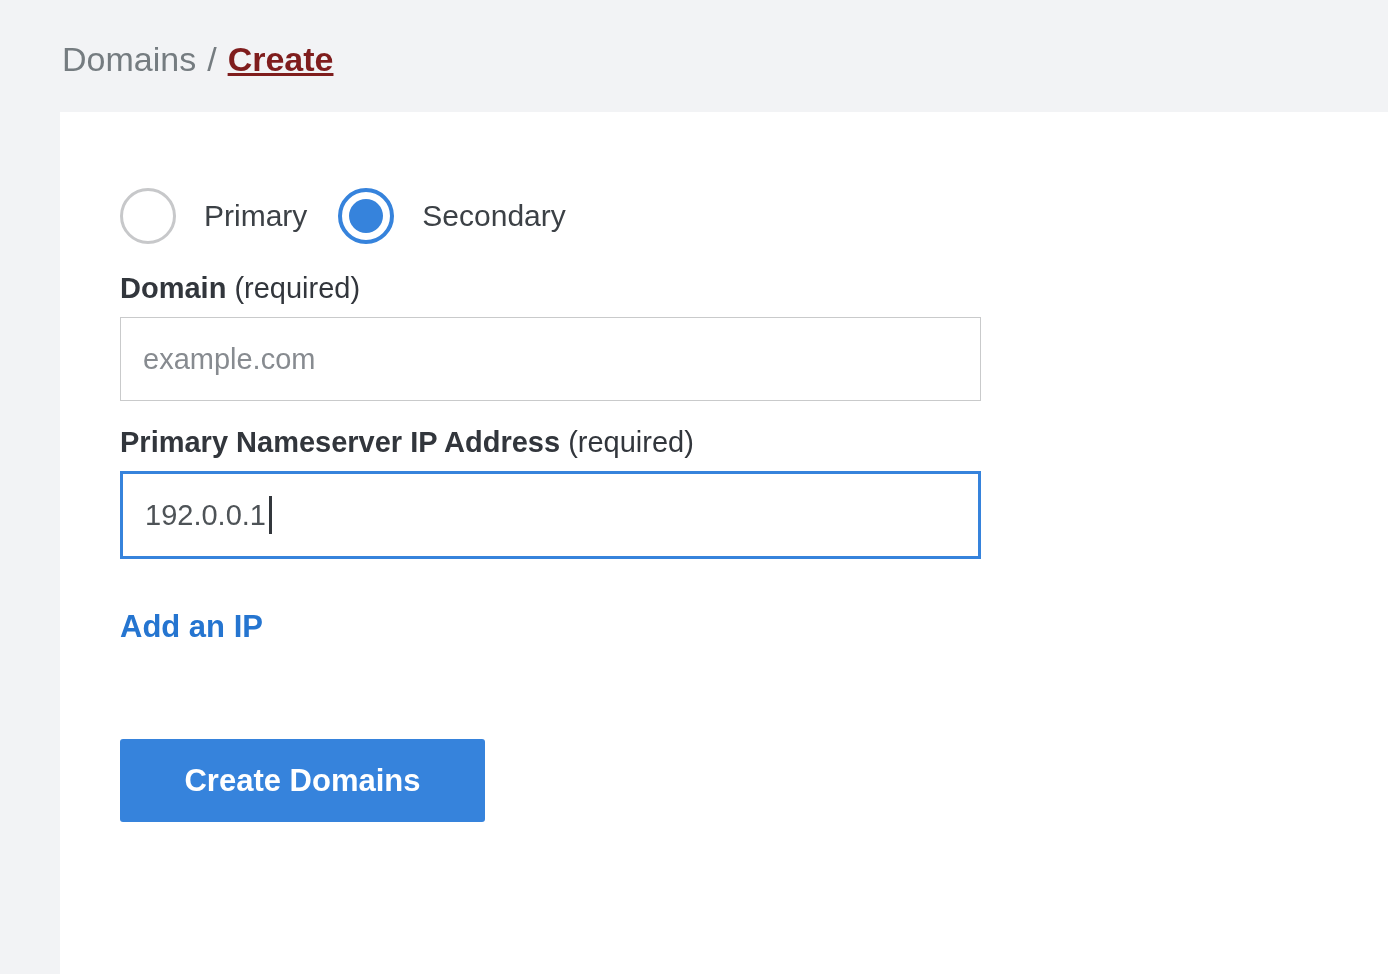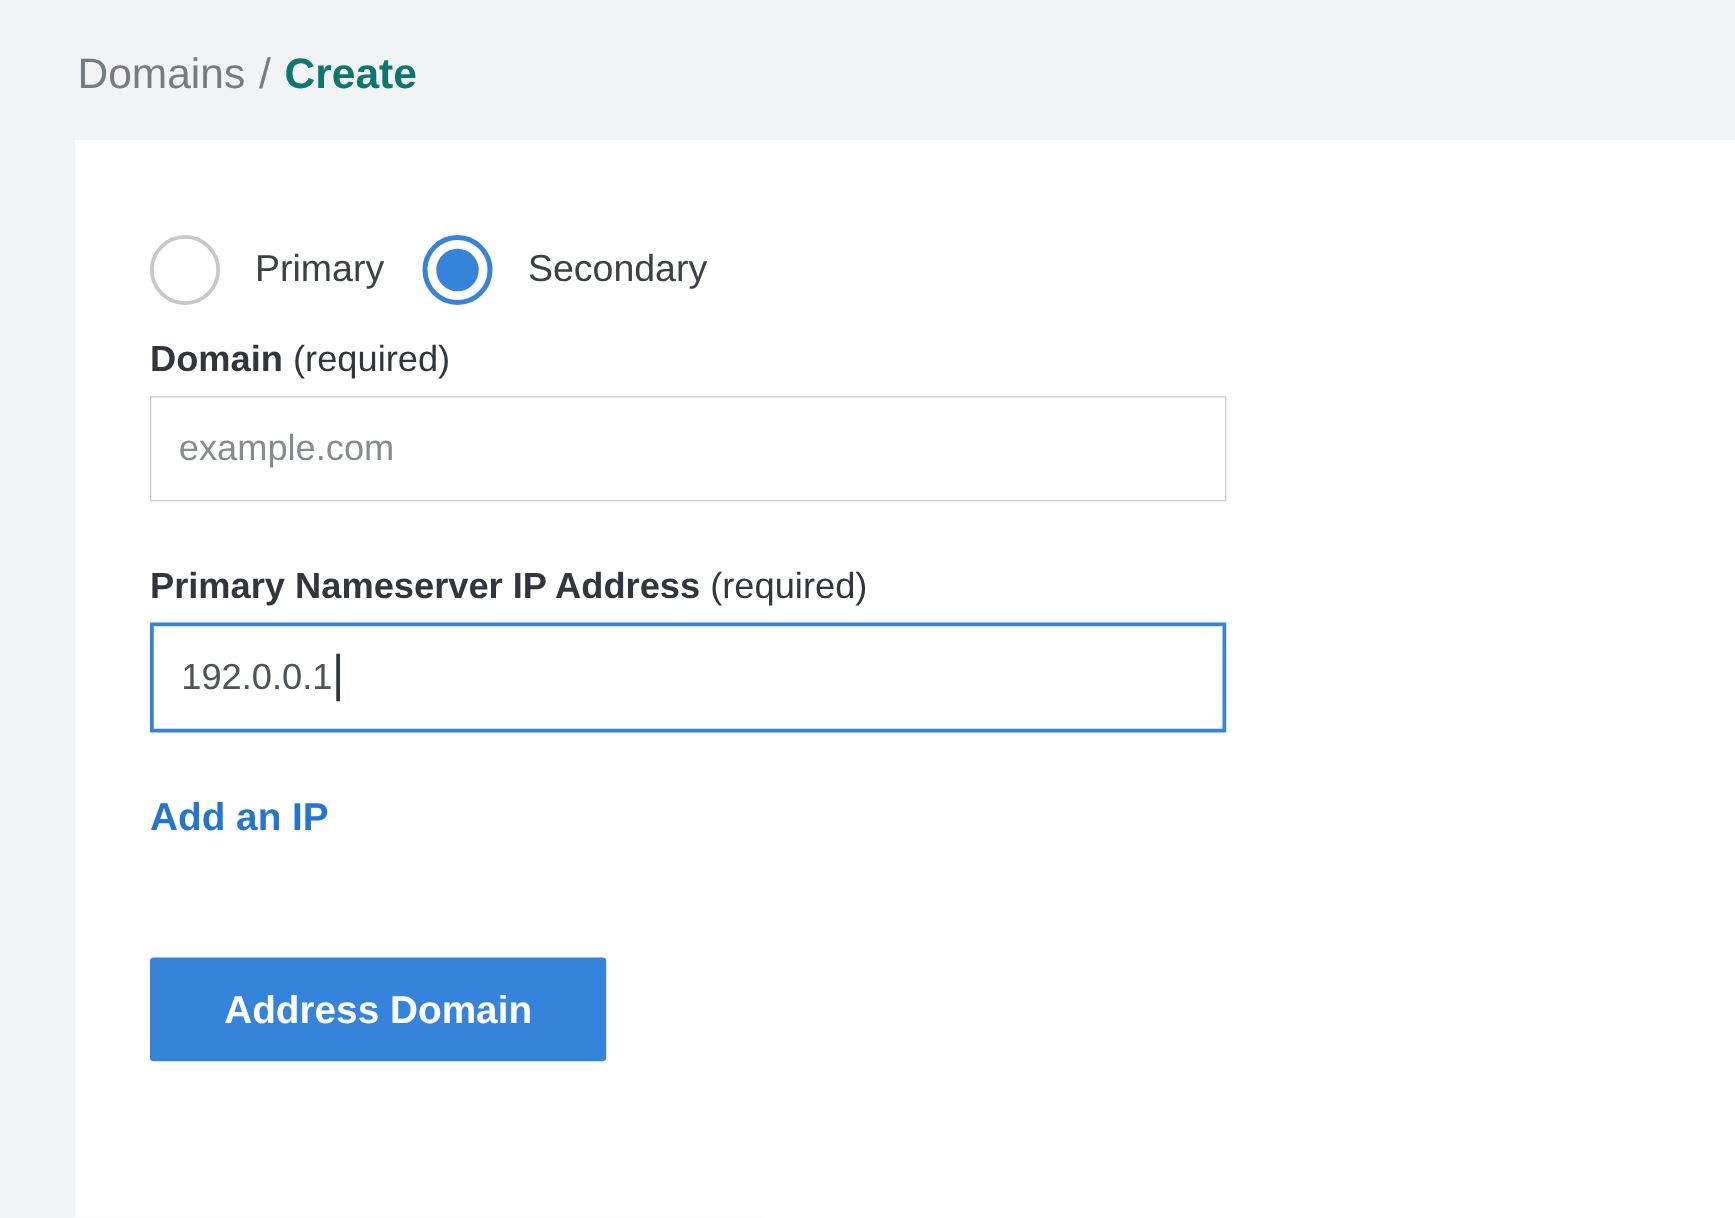--- a/index.html
+++ b/index.html
@@ -22,22 +22,23 @@
   }
   .crumb-parent {
     color: #757c80;
     cursor: pointer;
   }
   .crumb-sep {
     color: #757c80;
     margin: 0 11px;
   }
   .crumb-current {
-    color: #0f766e;
+    color: #7f1d1d;
     font-weight: bold;
+    text-decoration: underline;
   }
 
   
   .card {
     margin-left: 60px;
     min-height: 862px;
     background: #ffffff;
     padding: 76px 60px 60px 60px;
   }
 
@@ -72,21 +73,21 @@
     border-radius: 50%;
     background: #3683dc;
   }
   .radio-label {
     font-size: 30px;
     color: #3c4146;
   }
 
   
   .field { margin-top: 28px; }
-  .field.ip-field { margin-top: 52px; }
+  .field.ip-field { margin-top: 25px; }
   .field-label {
     display: block;
     font-size: 29px;
     color: #32363c;
     margin-bottom: 12px;
   }
   .label-strong { font-weight: bold; }
   .label-note { font-weight: normal; }
 
   .text-input {
@@ -182,15 +183,15 @@
       <span class="label-note">(required)</span>
     </label>
     <div class="text-input focused">
       <span>192.0.0.1</span>
       <span class="caret"></span>
     </div>
   </div>
 
   <a class="add-ip-link">Add an IP</a>
 
-  <button class="submit-btn">Address Domain</button>
+  <button class="submit-btn">Create Domains</button>
 
 </main>
 
 </body></html>

